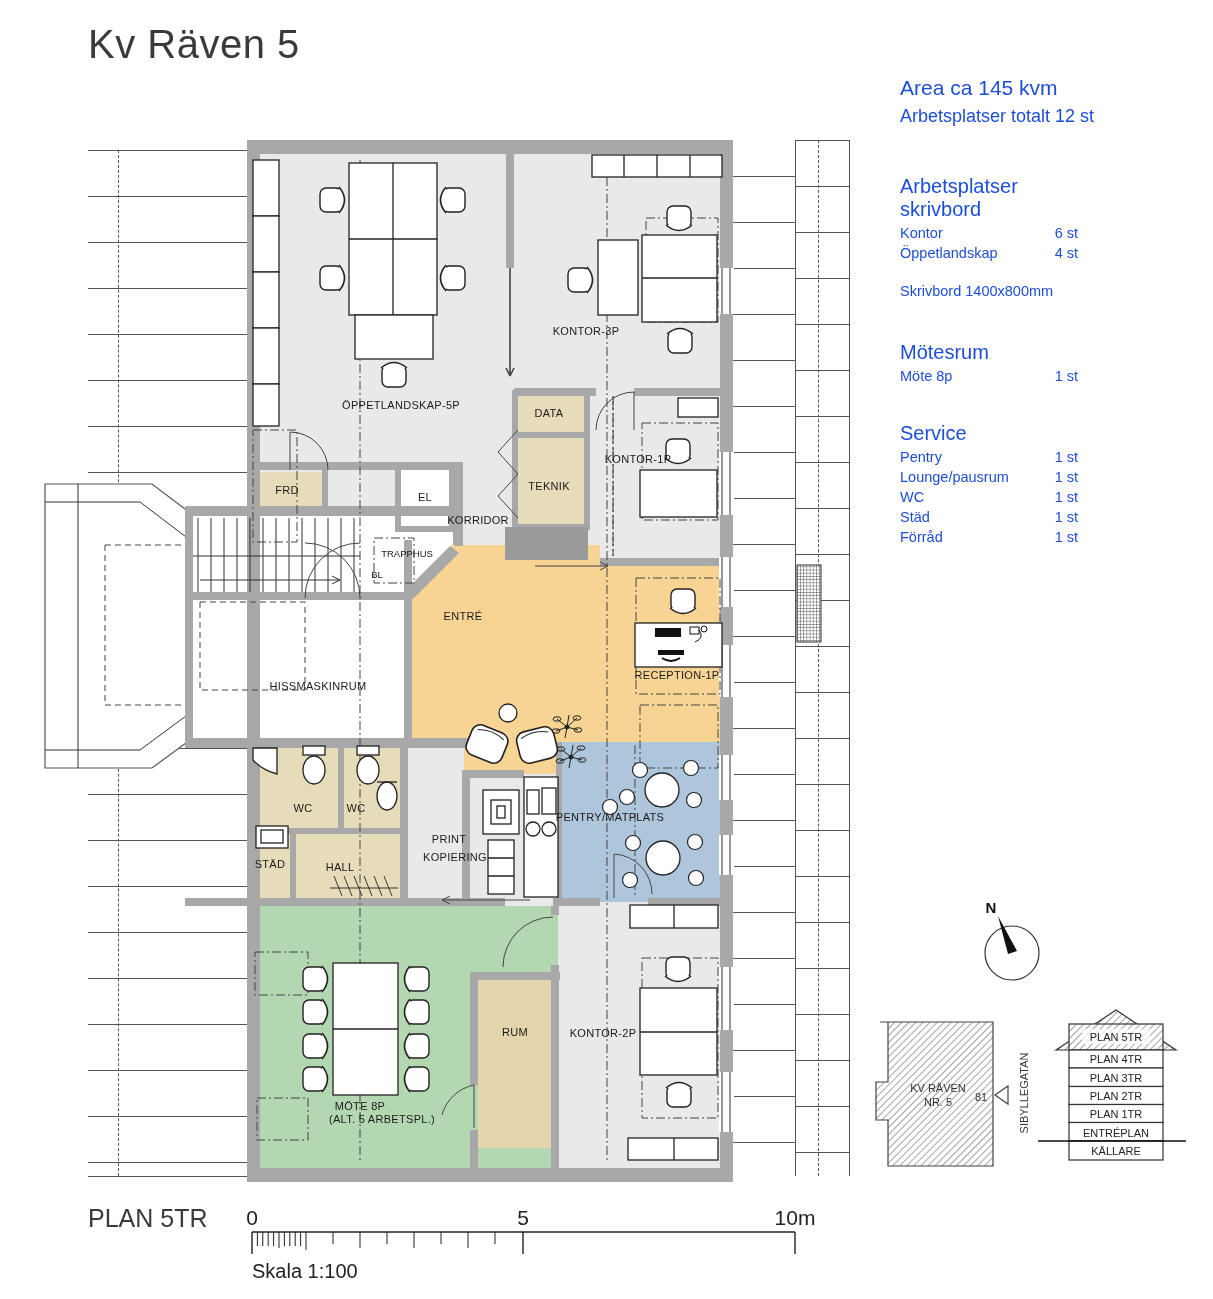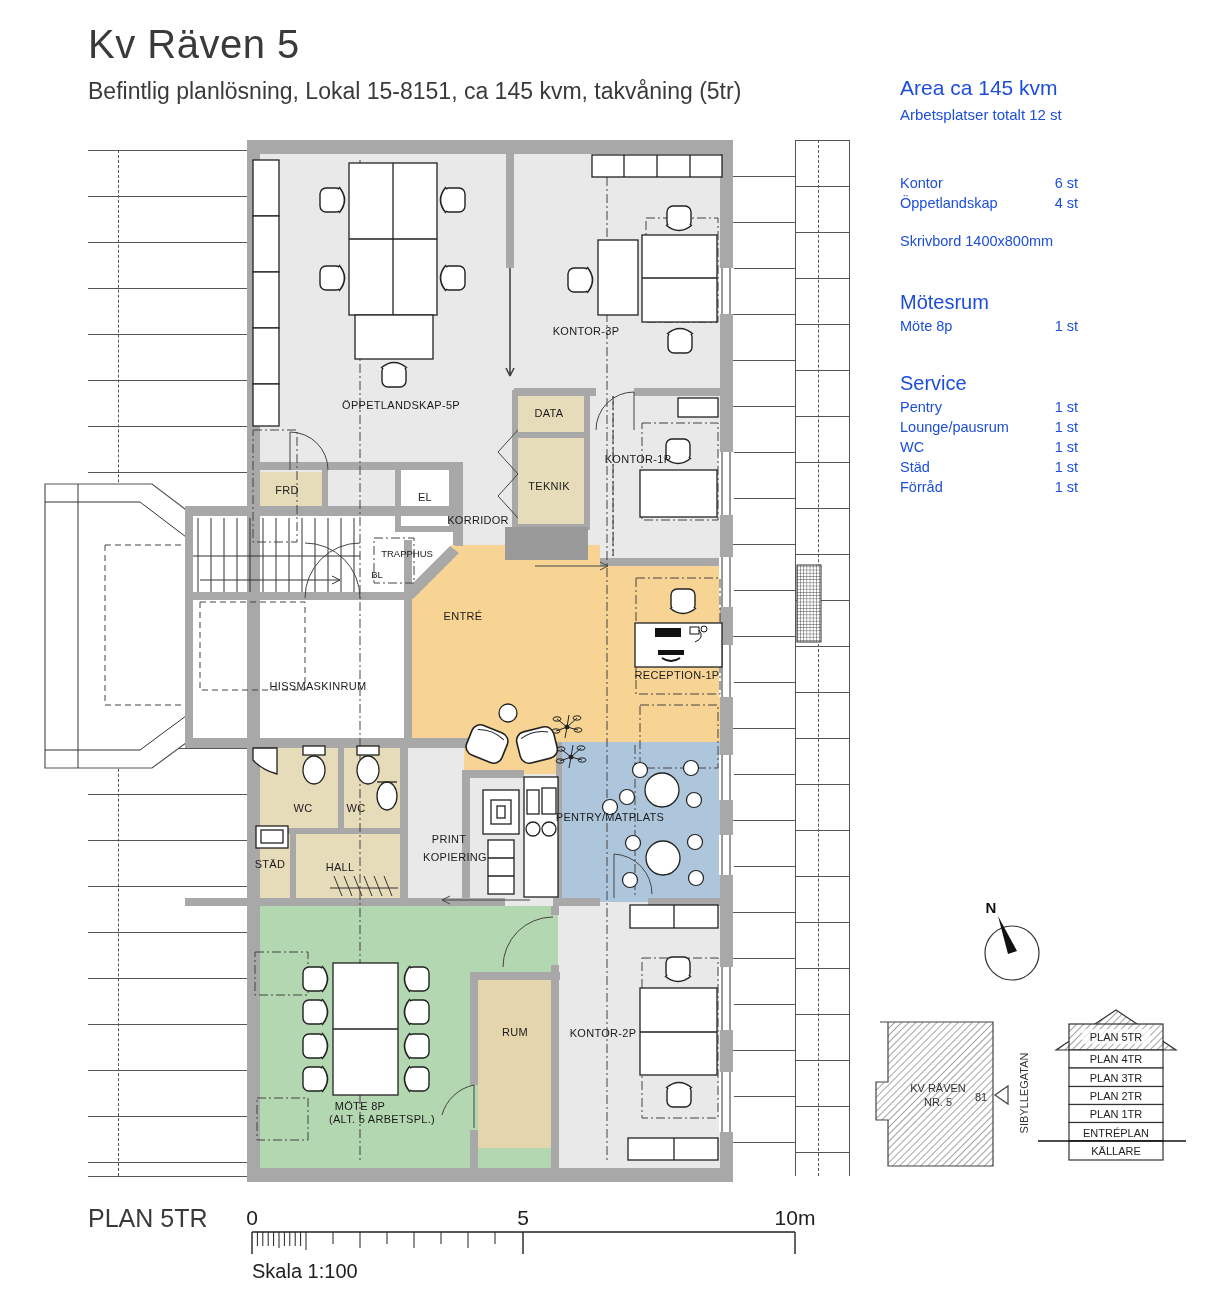--- a/index.html
+++ b/index.html
@@ -5,21 +5,21 @@
   html,body{margin:0;padding:0;background:#fff;}
   #page{position:relative;width:1213px;height:1299px;background:#fff;overflow:hidden;
         font-family:"Liberation Sans",sans-serif;color:#333;border-radius:23px;}
   .abs{position:absolute;}
   
   #title{left:88px;top:22px;font-size:40px;font-weight:300;color:#3a3a3a;letter-spacing:.5px;}
   #subtitle{left:88px;top:78px;font-size:23px;font-weight:300;color:#3a3a3a;}
   
   #panel{left:900px;top:76px;width:195px;font-weight:300;color:#1d4ed8;}
   .p-h1{font-size:21px;font-weight:400;}
-  .p-sub{font-size:15px;margin-top:6px;}
+  .p-sub{font-size:18px;margin-top:6px;}
   .p-h2{font-size:20px;font-weight:400;margin-top:0;}
   .p-row{display:flex;justify-content:space-between;font-size:14.5px;margin-top:4px;width:178px;}
   .p-note{font-size:14.5px;margin-top:22px;}
   .gap1{height:48px;} .gap2{height:42px;} .gap3{height:38px;}
   
   #planlabel{left:88px;top:1204px;font-size:25px;font-weight:300;color:#3a3a3a;}
   #skala{left:252px;top:1260px;font-size:20px;font-weight:400;color:#222;}
   
   .stripes{background:repeating-linear-gradient(to bottom,#555 0 1px,transparent 1px 46px);}
   #bandL{left:88px;top:150px;width:159px;height:1026px;border-bottom:1px solid #555;}
@@ -46,26 +46,26 @@
 
 <div id="page">
 
   <div class="abs stripes" id="bandL"></div>
   <div class="abs" id="bandL-dash"></div>
   <div class="abs" id="bandRA"></div>
   <div class="abs stripes" id="bandRB"></div>
   <div class="abs" id="bandRB-dash"></div>
 
   <div class="abs" id="title">Kv Räven 5</div>
-  <div class="abs" id="subtitle">Befintlig planlösning, Lokal 15-8151, ca 145 kvm, takvåning (5tr)</div>
 
   <div class="abs" id="panel">
     <div class="p-h1">Area ca 145 kvm</div>
     <div class="p-sub">Arbetsplatser totalt 12 st</div>
     <div class="gap1"></div>
+    <div class="p-h2">Arbetsplatser skrivbord</div>
     <div class="p-row">
       <span>Kontor</span>
       <span>6 st</span>
     </div>
     <div class="p-row">
       <span>Öppetlandskap</span>
       <span>4 st</span>
     </div>
     <div class="p-note">Skrivbord 1400x800mm</div>
     <div class="gap2"></div>

